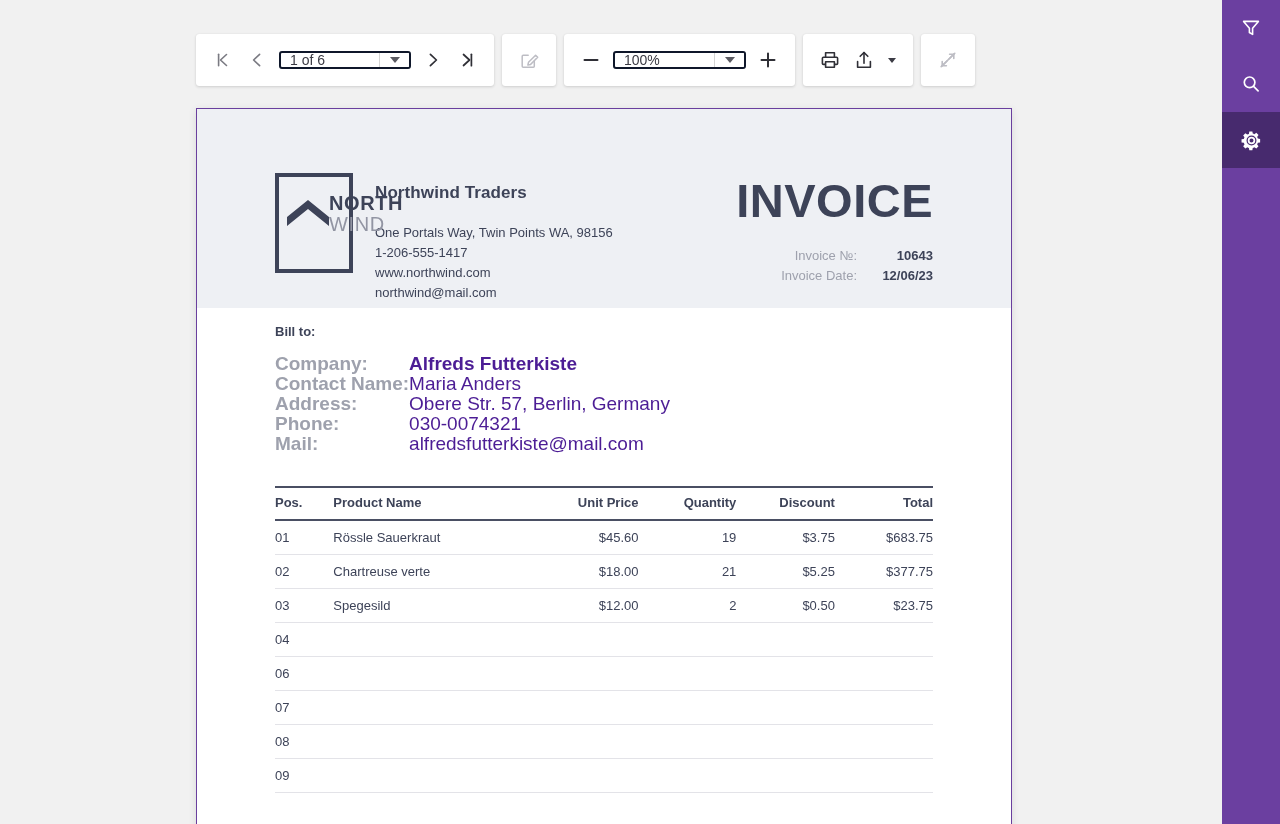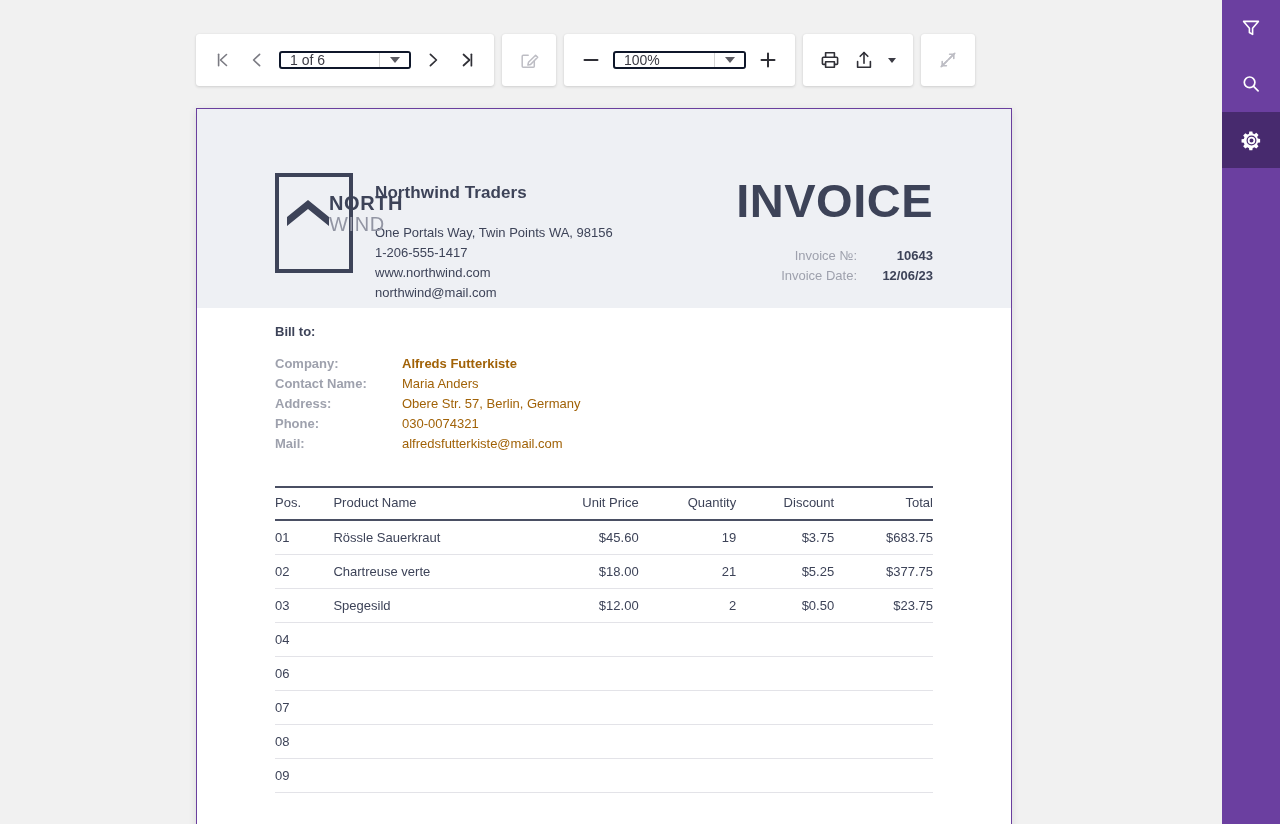--- a/index.html
+++ b/index.html
@@ -237,43 +237,43 @@
   .billto-title {
     font-size: 13px;
     font-weight: bold;
     color: #3d4358;
     padding-top: 16px;
     margin-bottom: 15px;
   }
 
   .billto-table { border-collapse: collapse; }
   .billto-table td {
-    font-size: 13px;
+    font-size: 19px;
     line-height: 20px;
     padding: 0;
     vertical-align: top;
   }
   .billto-table td.lbl {
     color: #9ea1ad;
     font-weight: bold;
     width: 127px;
     white-space: nowrap;
   }
-  .billto-table td.val { color: #a16207; }
+  .billto-table td.val { color: #4c1d95; }
   .billto-table tr:first-child td.val { font-weight: bold; }
 
   
   .items {
     width: 100%;
     border-collapse: collapse;
     margin-top: 32px;
   }
   .items thead th {
     font-size: 13px;
-    font-weight: normal;
+    font-weight: bold;
     color: #3d4358;
     padding: 7px 0 9px 0;
     border-top: 2px solid #4a4f63;
     border-bottom: 2px solid #4a4f63;
     text-align: right;
     white-space: nowrap;
   }
   .items thead th.c-pos,
   .items thead th.c-name { text-align: left; }
 

